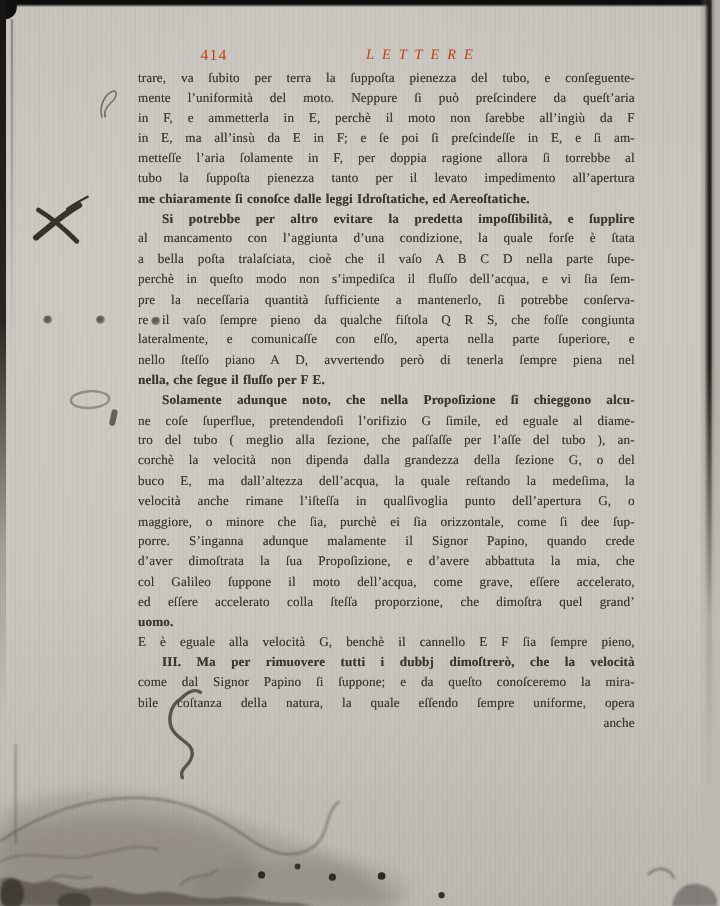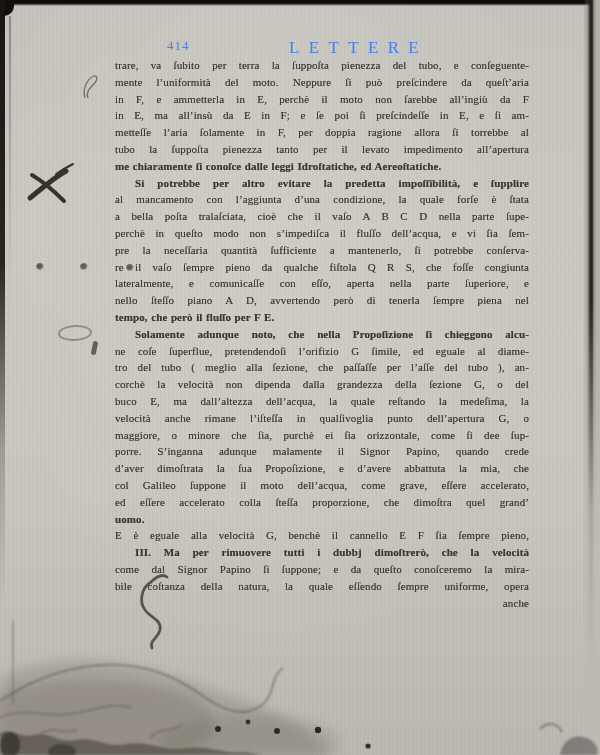--- a/index.html
+++ b/index.html
@@ -29,23 +29,23 @@
   .crease{position:absolute;left:9px;top:16px;width:2px;height:290px;
     background:linear-gradient(180deg,rgba(70,66,58,0.45),rgba(70,66,58,0.12) 70%,rgba(70,66,58,0));}
   
   .worm-dot{position:absolute;width:8px;height:7px;border-radius:50%;
     background:radial-gradient(circle at 42% 42%, #565148 0%, #716c63 45%, rgba(113,108,99,0) 78%);}
   .ring-mark{position:absolute;left:58px;top:325px;width:30px;height:12px;border:2px solid rgba(88,82,73,0.5);
     border-radius:50%;transform:rotate(-3deg);}
   .ring-tail{position:absolute;left:92px;top:341px;width:5px;height:14px;background:#433d35;border-radius:3px;
     transform:rotate(12deg);opacity:.75;}
   
-  #header414{position:absolute;left:133px;top:38px;width:414px;height:16px;color:#3b82f6;}
+  #header414{position:absolute;left:133px;top:38px;width:414px;height:16px;color:#c2410c;}
   #pageno{position:absolute;left:34px;top:0;font-size:13px;letter-spacing:1px;}
-  #runtitle{position:absolute;left:156px;top:0;font-size:17px;letter-spacing:0.55em;}
+  #runtitle{position:absolute;left:172px;top:0;font-size:12px;letter-spacing:0.55em;font-style:italic;}
   #body-text{
     position:absolute;left:115px;top:57px;width:414px;color:#3a352d;
     font-size:11px;line-height:16.8px;letter-spacing:0.1px;word-spacing:0.06em;
     text-shadow:0 0 0.5px rgba(58,53,45,0.55);
   }
   .line{height:16.8px;overflow:hidden;text-align:justify;text-align-last:justify;}
   .line.end{text-align-last:left;font-weight:bold;}
   .line.indent{text-indent:20px;font-weight:bold;}
   .line.catchword{text-align:right;text-align-last:right;}
   svg.mark{position:absolute;}
@@ -77,21 +77,21 @@
       <div class="line">tubo la ſuppoſta pienezza tanto per il levato impedimento all’apertura</div>
       <div class="line end">me chiaramente ſi conoſce dalle leggi Idroſtatiche, ed Aereoſtatiche.</div>
       <div class="line indent">Si potrebbe per altro evitare la predetta impoſſibilità, e ſupplire</div>
       <div class="line">al mancamento con l’aggiunta d’una condizione, la quale forſe è ſtata</div>
       <div class="line">a bella poſta tralaſciata, cioè che il vaſo A B C D nella parte ſupe-</div>
       <div class="line">perchè in queſto modo non s’impediſca il fluſſo dell’acqua, e vi ſia ſem-</div>
       <div class="line">pre la neceſſaria quantità ſufficiente a mantenerlo, ſi potrebbe conſerva-</div>
       <div class="line">re il vaſo ſempre pieno da qualche fiſtola Q R S, che foſſe congiunta</div>
       <div class="line">lateralmente, e comunicaſſe con eſſo, aperta nella parte ſuperiore, e</div>
       <div class="line">nello ſteſſo piano A D, avvertendo però di tenerla ſempre piena nel</div>
-      <div class="line end">tempo, che però il fluſſo per F E.</div>
+      <div class="line end">nella, che ſegue il fluſſo per F E.</div>
       <div class="line indent">Solamente adunque noto, che nella Propoſizione ſi chieggono alcu-</div>
       <div class="line">ne coſe ſuperflue, pretendendoſi l’orifizio G ſimile, ed eguale al diame-</div>
       <div class="line">tro del tubo ( meglio alla ſezione, che paſſaſſe per l’aſſe del tubo ), an-</div>
       <div class="line">corchè la velocità non dipenda dalla grandezza della ſezione G, o del</div>
       <div class="line">buco E, ma dall’altezza dell’acqua, la quale reſtando la medeſima, la</div>
       <div class="line">velocità anche rimane l’iſteſſa in qualſivoglia punto dell’apertura G, o</div>
       <div class="line">maggiore, o minore che ſia, purchè ei ſia orizzontale, come ſi dee ſup-</div>
       <div class="line">porre.  S’inganna adunque malamente il Signor Papino, quando crede</div>
       <div class="line">d’aver dimoſtrata la ſua Propoſizione, e d’avere abbattuta la mia, che</div>
       <div class="line">col Galileo ſuppone il moto dell’acqua, come grave, eſſere accelerato,</div>

